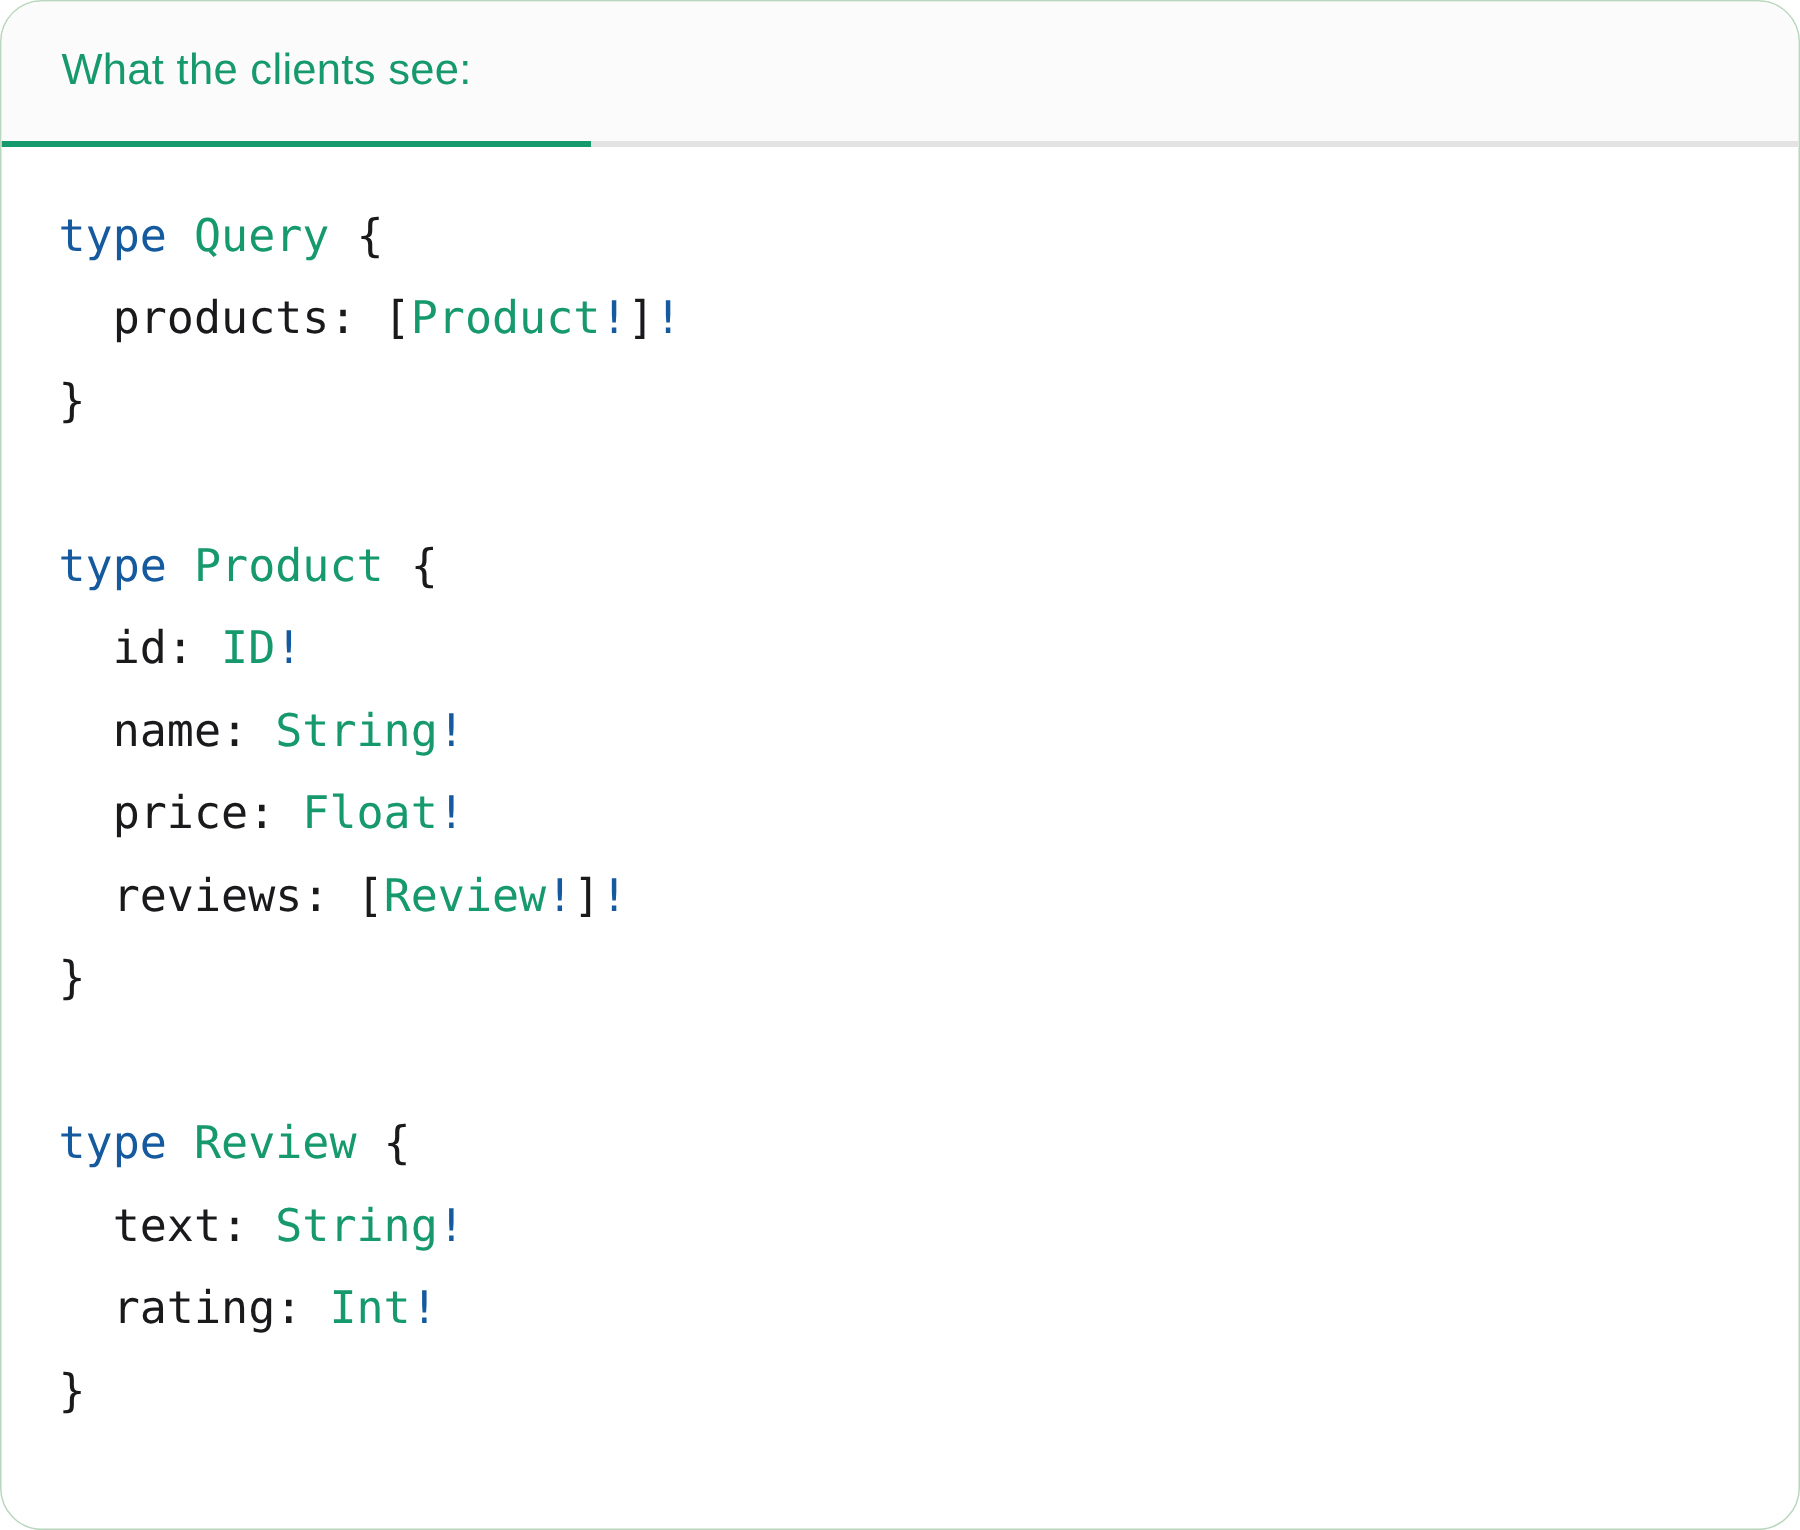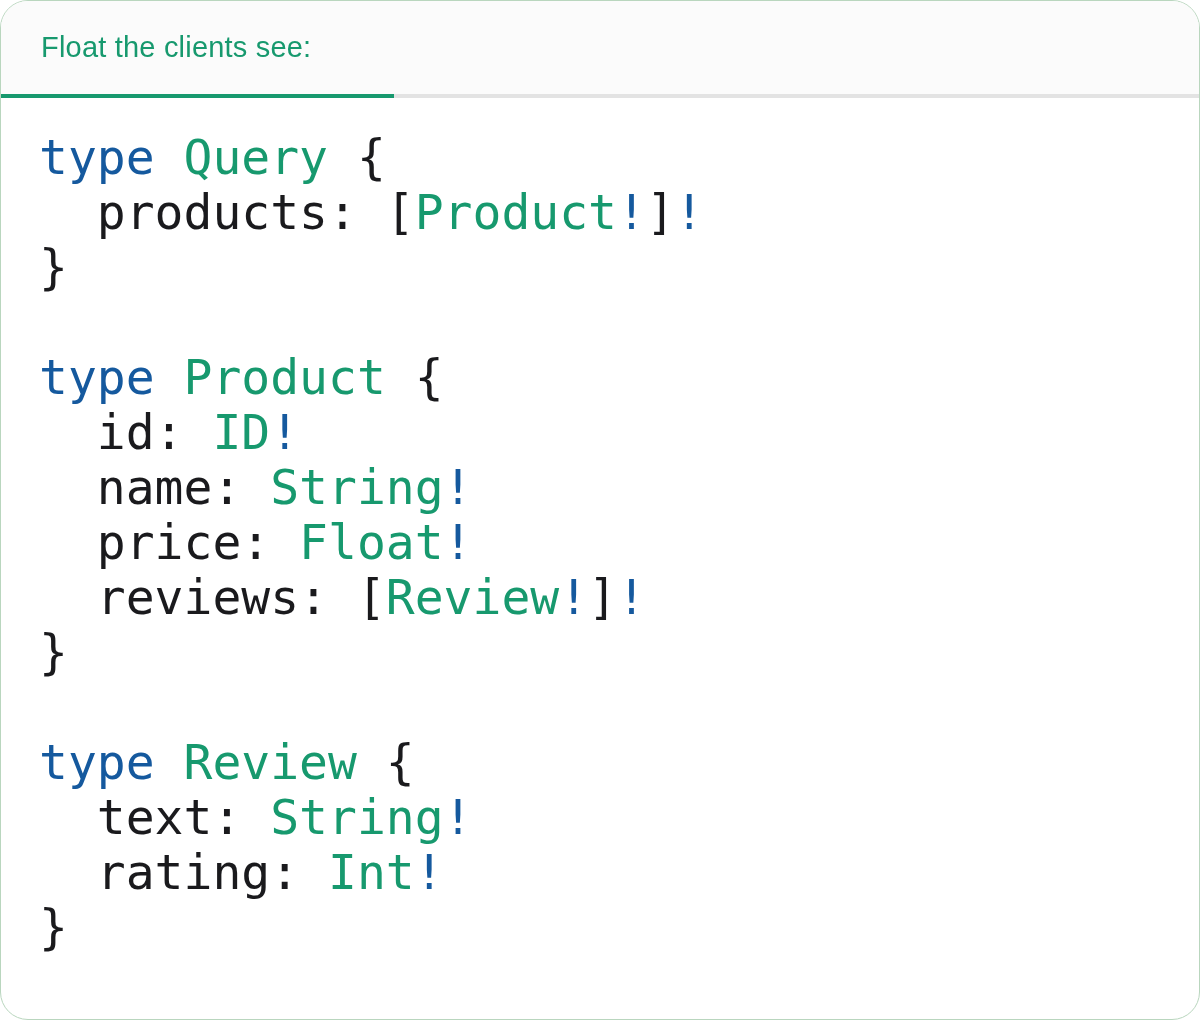--- a/index.html
+++ b/index.html
@@ -59,36 +59,36 @@
     width: 393px;
     height: 4px;
     background: var(--teal);
     z-index: 2;
   }
   .code-area {
     padding: 32px 40px 40px 38px;
   }
   .code-block {
     font-family: "DejaVu Sans Mono", "Liberation Mono", monospace;
-    font-size: 48px;
+    font-size: 30px;
     line-height: 55px;
     white-space: pre;
     color: var(--code-text);
   }
   .code-line { min-height: 55px; }
   .tok-kw { color: var(--blue); }
   .tok-ty { color: var(--teal); }
   .tok-p  { color: var(--code-text); }
 </style>
 </head>
 <body>
 
 <div class="card">
   <div class="panel-header">
     <div class="tab">
-      <span class="tab-label">Float the clients see:</span>
+      <span class="tab-label">What the clients see:</span>
     </div>
     <div class="active-tab-indicator"></div>
   </div>
   <div class="code-area">
     <div class="code-block"><div class="code-line"><span class="tok-kw">type</span><span class="tok-p"> </span><span class="tok-ty">Query</span><span class="tok-p"> {</span></div><div class="code-line"><span class="tok-p">  products: [</span><span class="tok-ty">Product</span><span class="tok-kw">!</span><span class="tok-p">]</span><span class="tok-kw">!</span></div><div class="code-line"><span class="tok-p">}</span></div><div class="code-line">&nbsp;</div><div class="code-line"><span class="tok-kw">type</span><span class="tok-p"> </span><span class="tok-ty">Product</span><span class="tok-p"> {</span></div><div class="code-line"><span class="tok-p">  id: </span><span class="tok-ty">ID</span><span class="tok-kw">!</span></div><div class="code-line"><span class="tok-p">  name: </span><span class="tok-ty">String</span><span class="tok-kw">!</span></div><div class="code-line"><span class="tok-p">  price: </span><span class="tok-ty">Float</span><span class="tok-kw">!</span></div><div class="code-line"><span class="tok-p">  reviews: [</span><span class="tok-ty">Review</span><span class="tok-kw">!</span><span class="tok-p">]</span><span class="tok-kw">!</span></div><div class="code-line"><span class="tok-p">}</span></div><div class="code-line">&nbsp;</div><div class="code-line"><span class="tok-kw">type</span><span class="tok-p"> </span><span class="tok-ty">Review</span><span class="tok-p"> {</span></div><div class="code-line"><span class="tok-p">  text: </span><span class="tok-ty">String</span><span class="tok-kw">!</span></div><div class="code-line"><span class="tok-p">  rating: </span><span class="tok-ty">Int</span><span class="tok-kw">!</span></div><div class="code-line"><span class="tok-p">}</span></div></div>
   </div>
 </div>
 
 </body></html>

